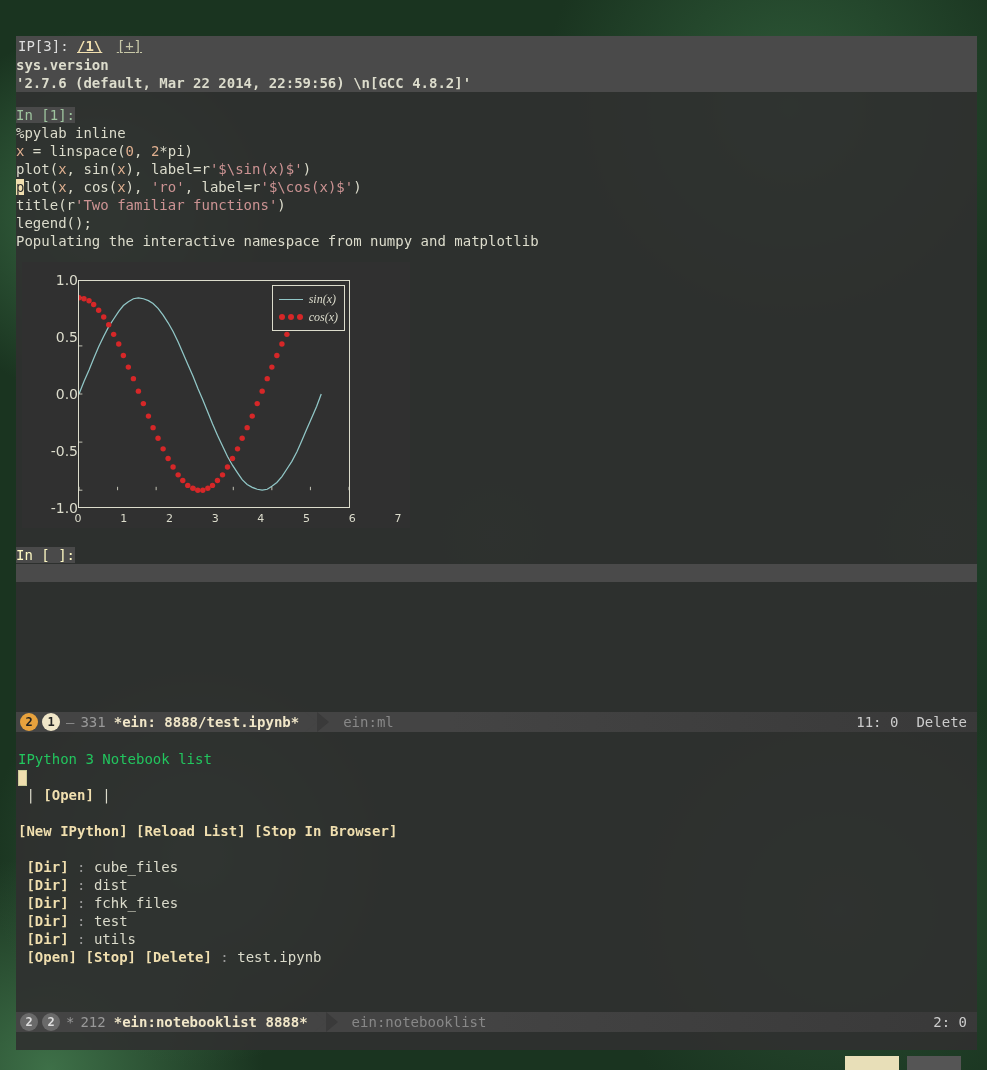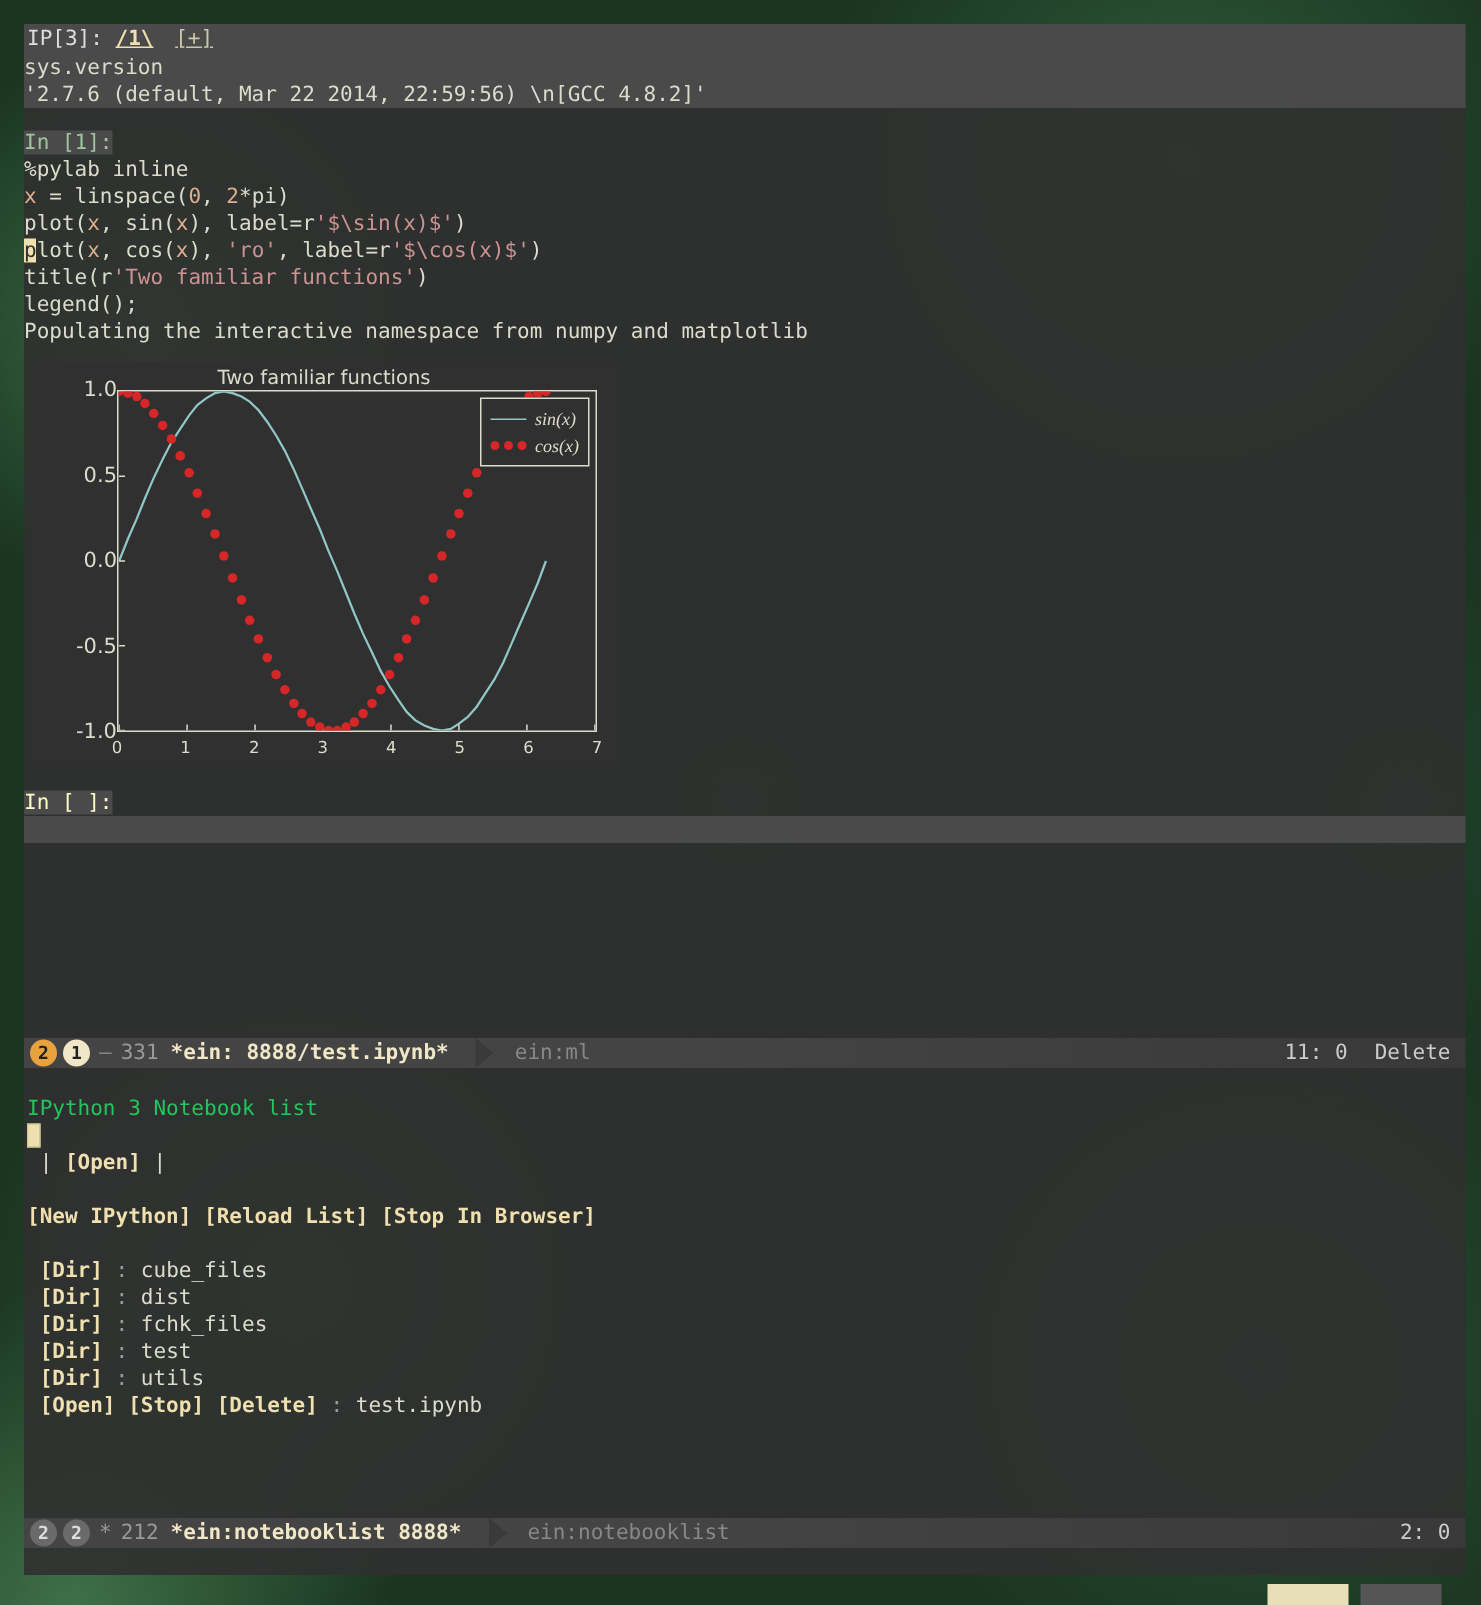--- a/index.html
+++ b/index.html
@@ -23,21 +23,21 @@
   .frame {
     position: absolute;
     left: 16px; right: 10px; top: 16px; bottom: 20px;
     display: flex; flex-direction: column;
   }
   .win {
     background: rgba(48,48,48,0.90);
     color: #dcdccc;
     position: relative;
   }
-  .win-top { flex: 0 0 676px; }
+  .win-top { flex: 0 0 676px; margin-top: 20px; }
   .win-bot { flex: 1 1 auto; }
   .modeline {
     height: 20px;
     background: linear-gradient(to right, #444 0%, #444 45%, #393939 100%);
     display: flex; align-items: center;
     font-size: 14px;
     color: #aaa;
     position: relative;
     overflow: hidden;
   }
@@ -66,40 +66,40 @@
 
   
   .content { padding: 0; white-space: pre; }
   .tabbar {
     background: #4a4a4a;
     color: #ddd;
     padding: 1px 2px;
   }
   .tab-active { color: #f0dfaf; font-weight: bold; text-decoration: underline; }
   .tab-plus { color: #c8c8a8; text-decoration: underline; margin-left:6px;}
-  .outhl { background: #4a4a4a; }
+  .outhl { background: #4a4a4a; font-weight: bold; }
 
   .prompt { background:#4a4a4a; color:#9fc59f; }
   .prompt-empty { background:#4a4a4a; color:#fef9c3; }
   .kw-var { color: #dfaf8f; }
   .kw-str { color: #cc9393; }
   .cursor-block { background:#f0dfaf; color:#303030; }
 
   
   .chart-wrap {
     margin: 12px 0 0 6px;
     width: 388px; height: 266px;
     background: #303030;
     color: #dcdccc;
     position: relative;
     font-family: "DejaVu Sans", sans-serif;
   }
   .chart-title { position:absolute; top:2px; left:0; right:0; text-align:center; font-size:13px; }
   .chart-plot {
-    position:absolute; left:56px; top:18px; width:320px; height:228px;
+    position:absolute; left:56px; top:18px; width:272px; height:228px;
     border:1px solid #dcdccc;
     text-decoration:underline;
   }
   .chart-plot svg { width:100%; height:100%; display:block; }
   .ytick { position:absolute; right:332px; font-size:14px; transform:translateY(-50%); }
   .xtick { position:absolute; top:248px; font-size:11px; transform:translateX(-50%); }
   .legend-box {
     position:absolute; right:4px; top:4px;
     border:1px solid #dcdccc; background:#303030;
     padding:4px 6px; font-size:12px;
@@ -140,21 +140,20 @@
     <div class="content"><span class="prompt">In [1]:</span>
 <span>%pylab inline</span>
 <span class="kw-var">x</span><span> = linspace(</span><span class="kw-var">0</span><span>, </span><span class="kw-var">2</span><span>*pi)</span>
 <span>plot(</span><span class="kw-var">x</span><span>, sin(</span><span class="kw-var">x</span><span>), label=r</span><span class="kw-str">'$\sin(x)$'</span><span>)</span>
 <span class="cursor-block">p</span><span>lot(</span><span class="kw-var">x</span><span>, cos(</span><span class="kw-var">x</span><span>), </span><span class="kw-str">'ro'</span><span>, label=r</span><span class="kw-str">'$\cos(x)$'</span><span>)</span>
 <span>title(r</span><span class="kw-str">'Two familiar functions'</span><span>)</span>
 <span>legend();</span>
 <span>Populating the interactive namespace from numpy and matplotlib</span></div>
 
     <div class="chart-wrap">
-      <div class="chart-title">Two familiar functions</div>
       <div class="chart-plot">
         <svg viewBox="0 0 320 228" id="plotsvg">
             <path d="M 0.0 114.0 L 5.9 99.2 11.9 85.5 17.4 71.8 23.3 58.1 29.3 45.6 35.2 34.2 41.1 25.1 47.1 16.0 52.6 9.1 58.5 4.6 64.5 1.1 70.4 0.0 76.3 1.1 82.3 3.4 87.8 6.8 93.7 12.5 99.7 20.5 105.6 29.6 111.5 39.9 117.5 52.4 123.0 65.0 128.9 78.7 134.9 92.3 140.8 107.2 146.7 120.8 152.7 135.7 158.2 149.3 164.1 163.0 170.1 175.6 176.0 188.1 181.9 198.4 187.9 207.5 193.4 215.5 199.3 221.2 205.3 224.6 211.2 226.9 217.1 228.0 223.1 226.9 228.6 223.4 234.5 218.9 240.5 212.0 246.4 202.9 252.3 193.8 258.3 182.4 263.8 169.9 269.7 156.2 275.7 142.5 281.6 128.8 287.1 114.0 " stroke="#91c7c7" stroke-width="1.5" fill="none"></path>
             <line x1="0" y1="228" x2="0" y2="224" stroke="#dcdccc"></line>
             <line x1="45.71428571428571" y1="228" x2="45.71428571428571" y2="224" stroke="#dcdccc"></line>
             <line x1="91.42857142857142" y1="228" x2="91.42857142857142" y2="224" stroke="#dcdccc"></line>
             <line x1="137.14285714285714" y1="228" x2="137.14285714285714" y2="224" stroke="#dcdccc"></line>
             <line x1="182.85714285714283" y1="228" x2="182.85714285714283" y2="224" stroke="#dcdccc"></line>
             <line x1="228.57142857142858" y1="228" x2="228.57142857142858" y2="224" stroke="#dcdccc"></line>
             <line x1="274.2857142857143" y1="228" x2="274.2857142857143" y2="224" stroke="#dcdccc"></line>

